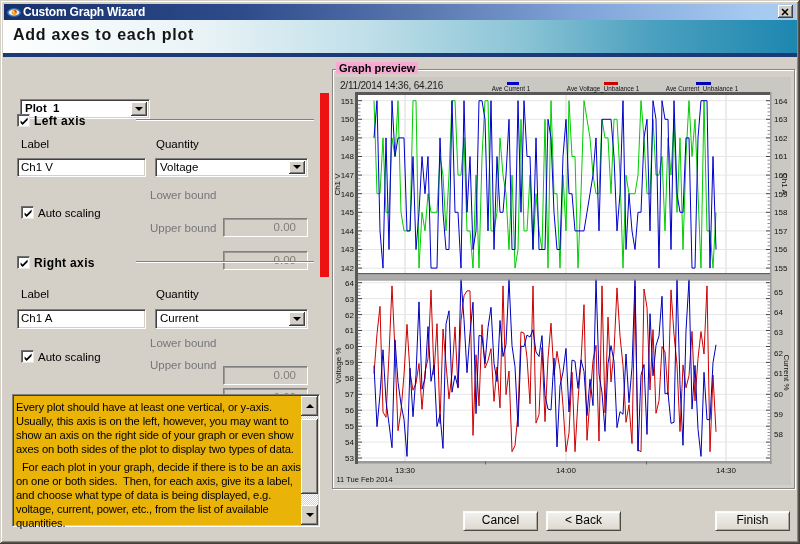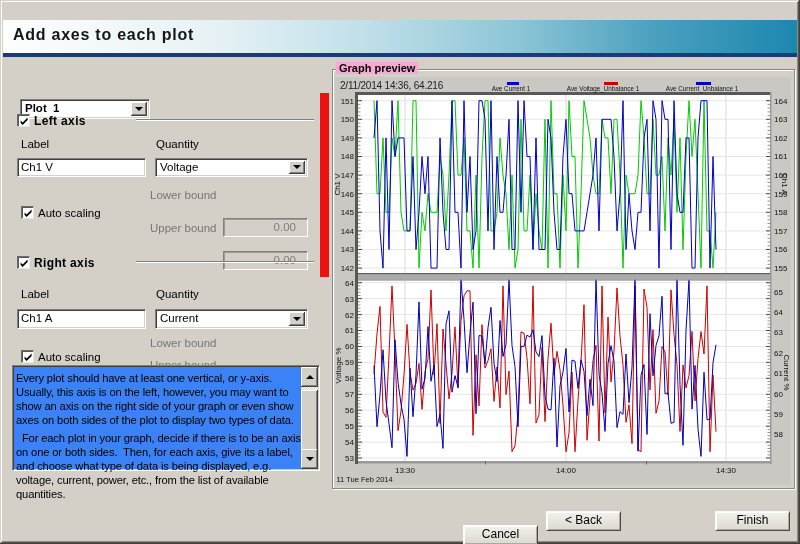--- a/index.html
+++ b/index.html
@@ -46,32 +46,45 @@
   box-shadow: inset 1px 1px 0 #fff, inset -1px -1px 0 #aea99e; }
 #nextwrap .focus { position:absolute; left:3px; top:2px; right:3px; bottom:2px; border:1px dotted #444;
   font-size:12px; text-align:center; line-height:13px; }
 
 #groupbox { left:332px; top:69px; width:463px; height:420px; border:1px solid #878787;
   box-shadow: 1px 1px 0 #fff, inset 1px 1px 0 #fff; }
 #glabel { left:336px; top:62px; padding:0 3px; font-size:11px; background:#f9a8d4;font-weight:bold; }
 #chart { left:335px; top:77px; width:456px; height:408px; }
 #redbar { left:320px; top:93px; width:9px; height:184px; background:#ee1111; }
 
-#helpbox { left:12px; top:365px; width:308px; height:106px; background:#3b82f6;
+#helpbox { left:12px; top:394px; width:308px; height:133px; background:#eab308;
   border:1px solid; border-color:#808080 #fff #fff #808080; box-shadow: inset 1px 1px 0 #404040, inset -1px -1px 0 #d4d0c8; }
 #helptext { position:absolute; left:3px; top:5px; width:294px; font-size:11.2px; letter-spacing:-0.15px; line-height:14px; color:#000; white-space:pre; overflow:hidden; }
 #scroll { position:absolute; right:1px; top:1px; width:17px; bottom:1px; background:repeating-conic-gradient(#ffffff 0% 25%, #d6d2ca 25% 50%) 0 0 / 2px 2px; }
 .sbtn { position:absolute; left:0; width:17px; height:20px; background:#d4d0c8;
   box-shadow: inset -1px -1px 0 #404040, inset 1px 1px 0 #fff, inset -2px -2px 0 #808080; }
 #sthumb { position:absolute; left:0; top:23px; width:17px; height:75px; background:#d4d0c8;
   box-shadow: inset -1px -1px 0 #404040, inset 1px 1px 0 #fff, inset -2px -2px 0 #808080; }
 .lbl { font-size:11.5px; color:#000; white-space:nowrap; }
 </style></head>
 <body>
 <div id="win">
+  <div id="titlebar" class="abs">
+    <svg style="position:absolute;left:3px;top:3.5px" width="14" height="9" viewBox="0 0 14 9">
+      <ellipse cx="7" cy="4.5" rx="6.8" ry="4.3" fill="#3a7ac2"></ellipse>
+      <ellipse cx="7" cy="4.5" rx="5.2" ry="3" fill="#e8f2fa"></ellipse>
+      <circle cx="7.3" cy="4.3" r="2.6" fill="#f7a020"></circle>
+      <path d="M7.3 1.9 a2.5 2.5 0 0 1 2.4 2.8 l-2.3-0.5 z" fill="#d83c10"></path>
+      <circle cx="6.7" cy="3.8" r="0.9" fill="#ffe9a0"></circle>
+    </svg>
+    <span id="title">Custom Graph Wizard</span>
+    <div id="closebtn"><svg width="15" height="13" viewBox="0 0 15 13">
+          <path d="M4 3 L10 9 M10 3 L4 9" stroke="#000" stroke-width="1.6"></path>
+        </svg></div>
+  </div>
   <div id="header" class="abs">
       <span>Add axes to each plot</span>
     </div>
   <div id="navline" class="abs"></div>
 
   <div class="abs combo sunken" style="left:20px;top:78px;width:130px;height:20px;margin-top:21px;">
     <span class="cbtxt" style="font-weight:bold">Plot&nbsp; 1</span>
     <div class="cbbtn">
         <div class="arrow-down"></div>
       </div>
@@ -459,16 +472,16 @@
 <text x="5" y="12" font-size="10" letter-spacing="-0.2" fill="#222">2/11/2014 14:36, 64.216</text>
 <rect x="172" y="5" width="12" height="3" fill="#0000cc"></rect>
 <rect x="269" y="5" width="14" height="3" fill="#cc0000"></rect>
 <rect x="361" y="5" width="15" height="3" fill="#0000bb"></rect>
 <text x="176" y="14" font-size="6.3" fill="#111" text-anchor="middle">Ave Current  1</text>
 <text x="268" y="14" font-size="6.3" fill="#111" text-anchor="middle">Ave Voltage_Unbalance 1</text>
 <text x="367" y="14" font-size="6.3" fill="#111" text-anchor="middle">Ave Current_Unbalance 1</text>
 </svg></div>
   <div id="redbar" class="abs"></div>
 
-  <div class="abs btn" style="left:463px;top:511px;margin-top:14px;">Cancel</div>
+  <div class="abs btn" style="left:463px;top:511px;">Cancel</div>
   <div class="abs btn" style="left:546px;top:511px;">&lt; Back</div>
   <div class="abs btn" style="left:715px;top:511px;">Finish</div>
 </div>
 
 </body></html>

